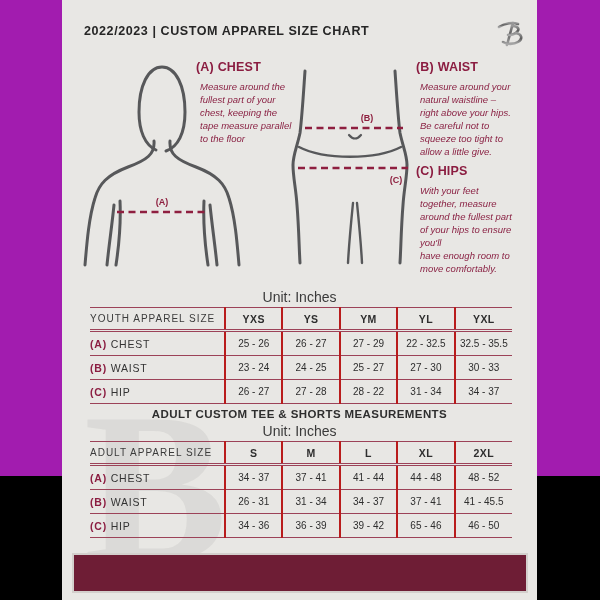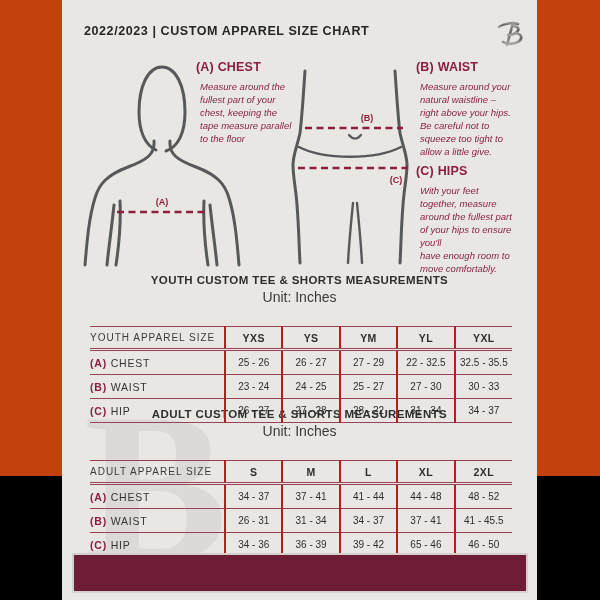--- a/index.html
+++ b/index.html
@@ -1,17 +1,17 @@
 <!DOCTYPE html>
 <html><head>
 <meta charset="utf-8">
 <style>
   html,body{margin:0;padding:0;}
   body{width:600px;height:600px;overflow:hidden;background:#000;font-family:"Liberation Sans",sans-serif;}
-  .stage{position:relative;width:600px;height:476px;background:#c2410c;}
+  .stage{position:relative;width:600px;height:476px;background:#a21caf;}
   .page{position:absolute;left:62px;top:0;width:475px;height:600px;background:#e8e7e4;overflow:hidden;}
 
   
   .hdr{position:absolute;top:16px;left:0;width:100%;height:34px;}
   .hdr-title{position:absolute;left:22px;top:7px;font-size:13.5px;font-weight:bold;color:#262626;
     letter-spacing:.6px;transform:scaleX(.93);transform-origin:left center;white-space:nowrap;}
   .brand-wrap{position:absolute;right:12px;top:2px;display:flex;align-items:center;gap:6px;}
   .brand-text{font-size:11px;font-weight:bold;color:#2b2b2b;letter-spacing:5.5px;margin-top:4px;}
 
   
@@ -23,21 +23,21 @@
   .instr.hips{left:354px;top:164px;width:118px;}
 
   
   .section-title{position:absolute;left:0;width:100%;text-align:center;font-size:11.5px;font-weight:bold;
     color:#2e2e2e;letter-spacing:.4px;}
   .section-unit{position:absolute;left:0;width:100%;text-align:center;font-size:14px;color:#3a3a3a;}
   .yt-title{top:274px}.yt-unit{top:289px}
   .ad-title{top:408px}.ad-unit{top:423px}
 
   
-  table.size{position:absolute;left:28px;width:422px;border-collapse:collapse;table-layout:fixed;z-index:1;background:transparent;margin-top:19px;}
+  table.size{position:absolute;left:28px;width:422px;border-collapse:collapse;table-layout:fixed;z-index:1;background:transparent;}
   .yt-table{top:307px}.ad-table{top:441px}
   table.size{border-top:1px solid #9c4258;border-bottom:1px solid #9c4258;}
   table.size th,table.size td{border-left:2px solid #b91c1c;padding:0;}
   table.size th:first-child,table.size td:first-child{border-left:none;}
   table.size thead th{height:21px;border-bottom:3px double #9c4258;}
   table.size tbody td{height:23px;border-bottom:1px solid #9c4258;}
   table.size tbody tr:last-child td{border-bottom:none;}
   .col-label{width:32%;}
   .hcell-first{text-align:left;padding-left:13px;font-size:10px;font-weight:normal;color:#3b3b3b;letter-spacing:1px;}
   .hcell{text-align:center;font-size:10.5px;font-weight:bold;color:#2e2e2e;letter-spacing:.4px;}
@@ -138,21 +138,20 @@
 together, measure
 around the fullest part
 of your hips to ensure
 you'll
 have enough room to
 move comfortably.</p>
     </div>
 
     <div class="watermark">B</div>
 
-    <div class="section-title yt-title">YOUTH CUSTOM TEE &amp; SHORTS MEASUREMENTS</div>
     <div class="section-unit yt-unit">Unit: Inches</div>
     <table class="size yt-table">
       <colgroup>
           <col class="col-label">
           <col>
           <col>
           <col>
           <col>
           <col>
         </colgroup>

